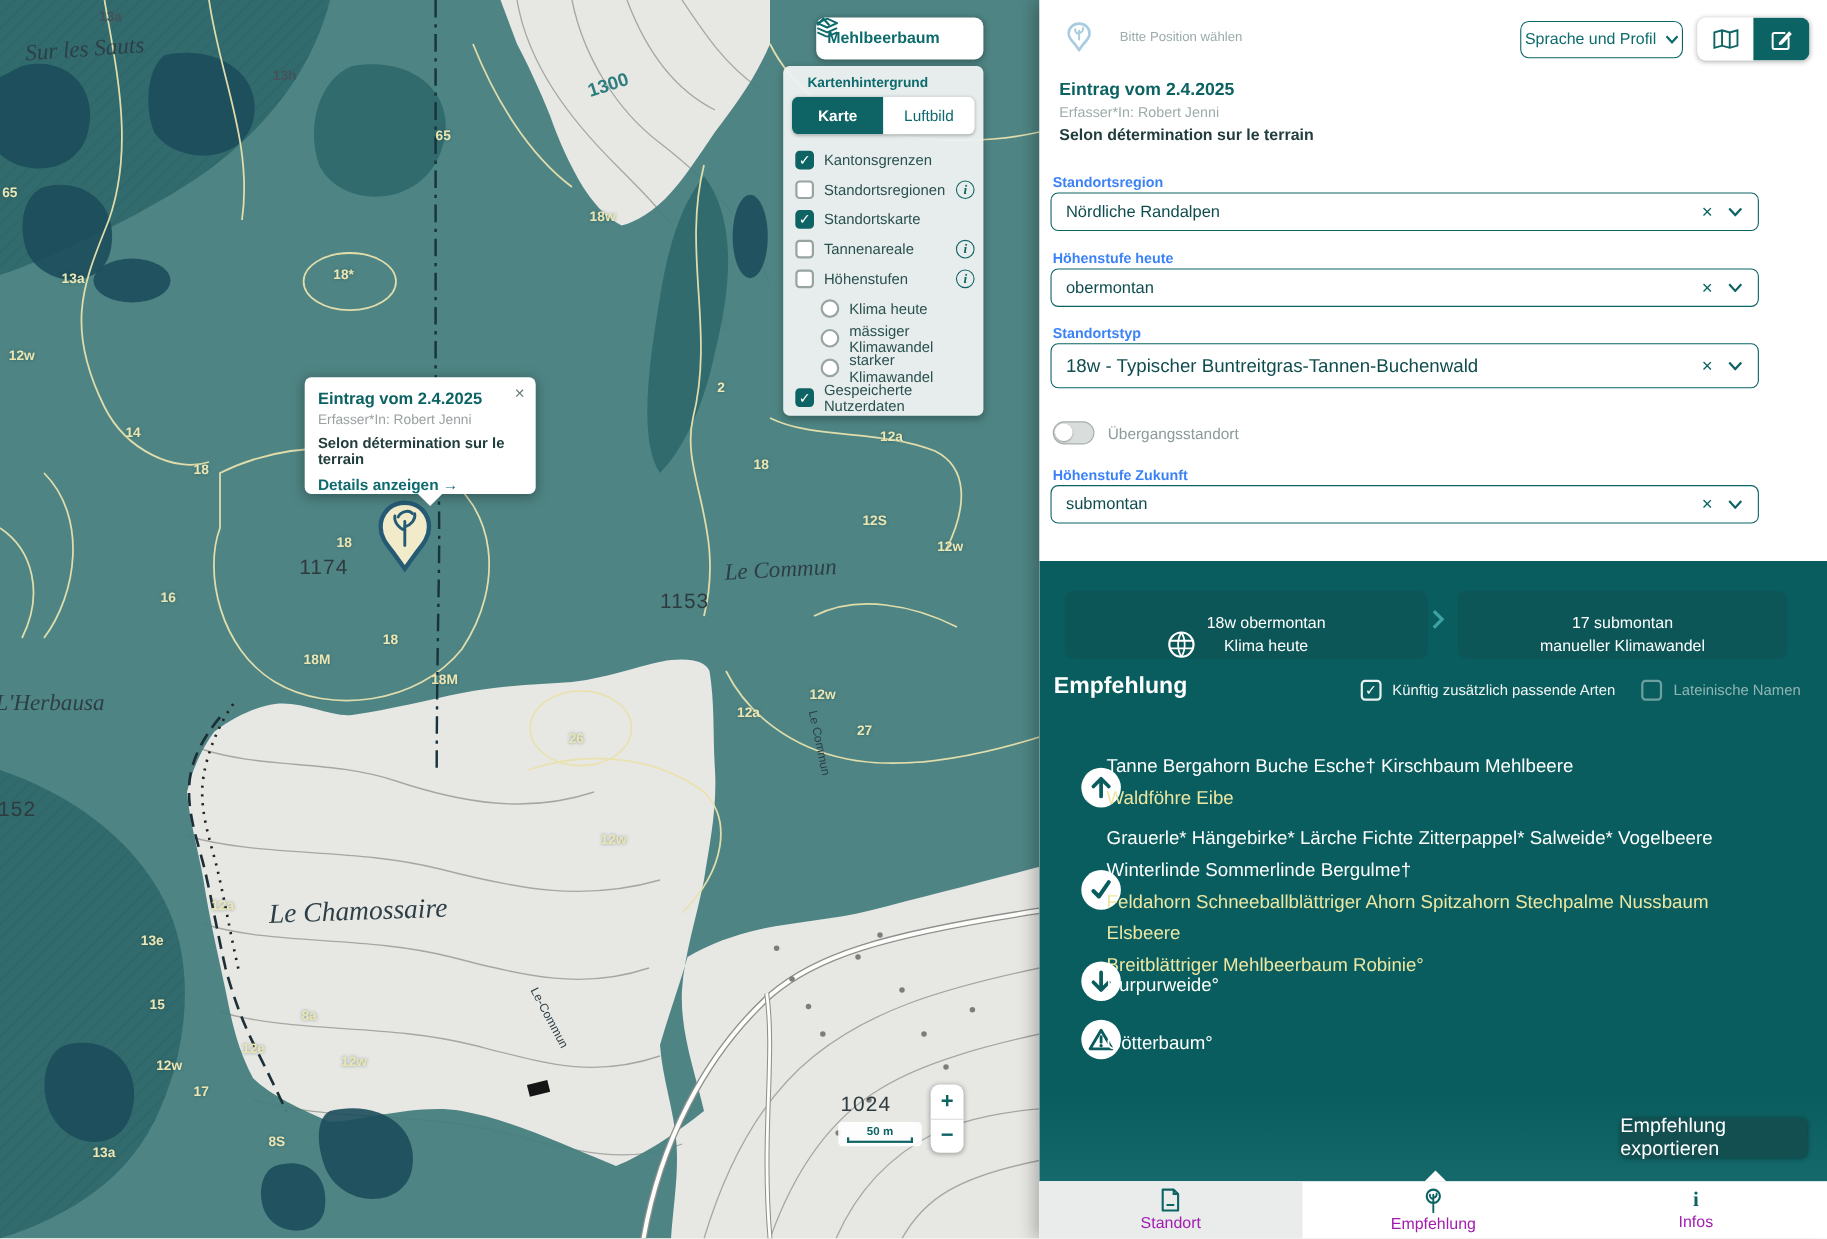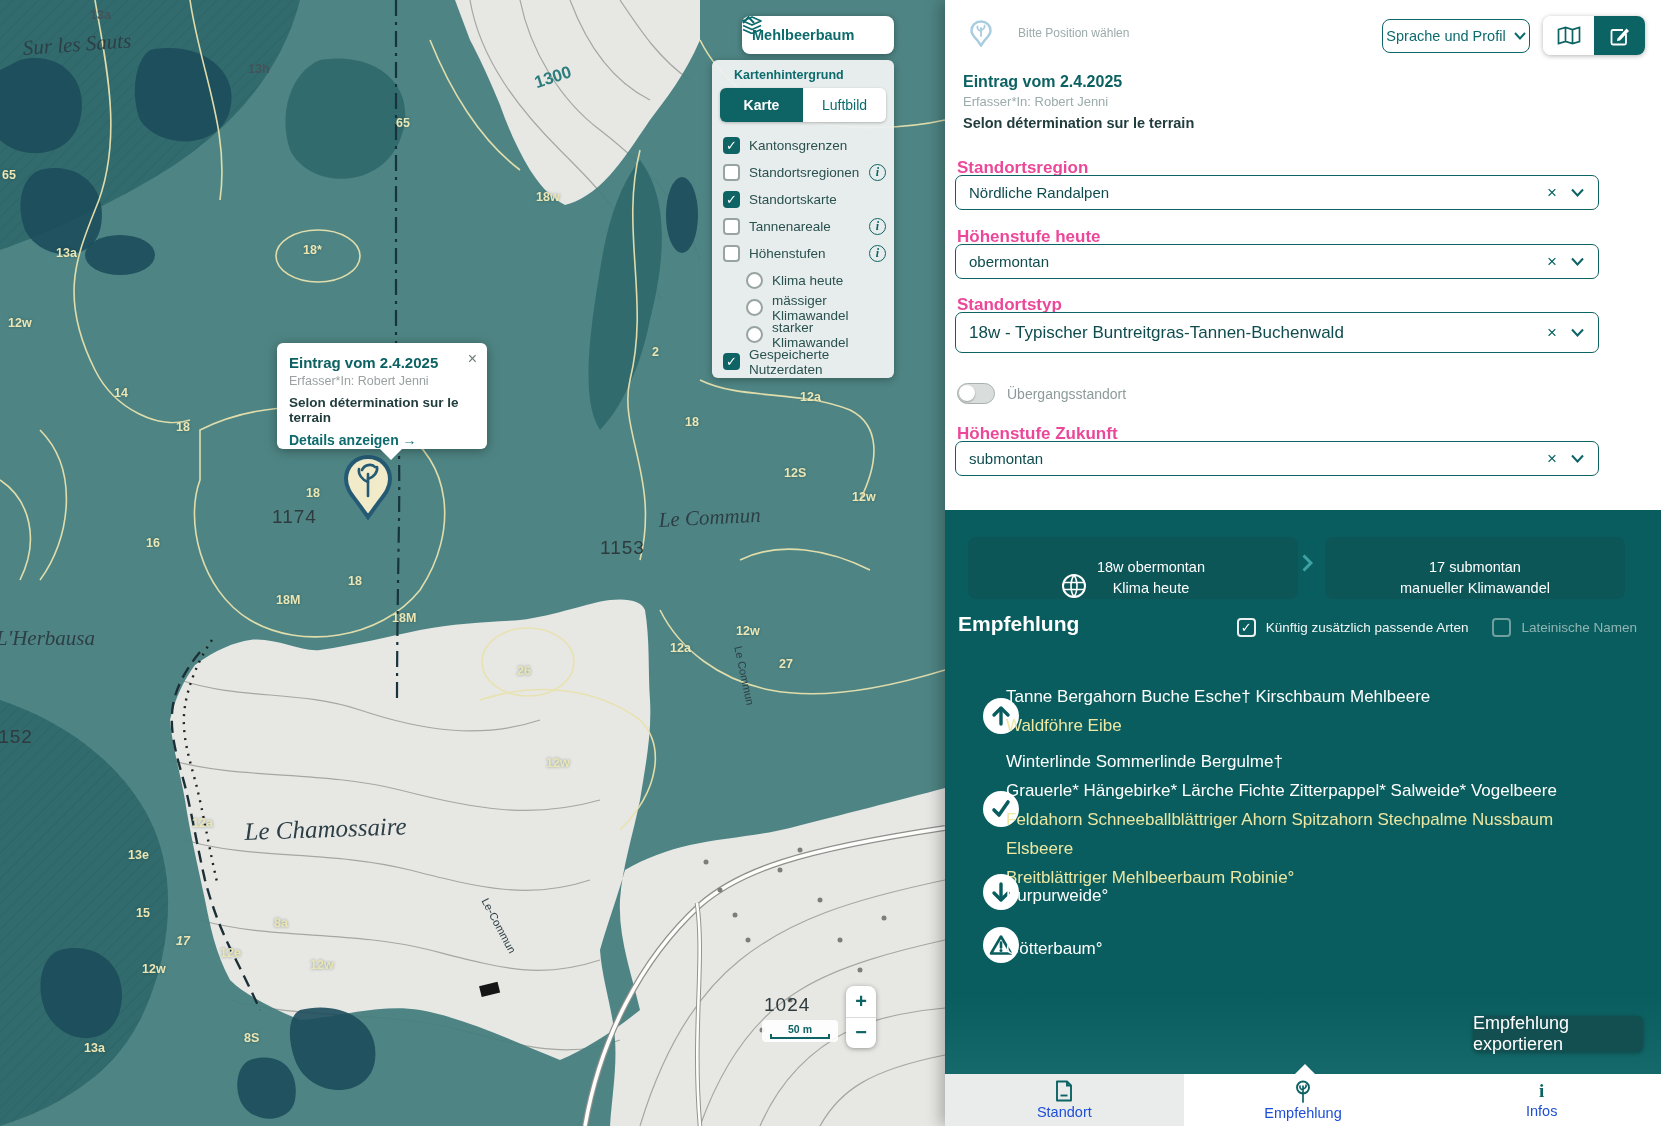--- a/index.html
+++ b/index.html
@@ -70,21 +70,21 @@
   .view-toggle { position:absolute; left:598px; top:16px; width:102px; height:39px; border-radius:8px; overflow:hidden;
     box-shadow:0 1px 5px rgba(0,0,0,.3); display:flex; }
   .view-toggle .cell { flex:1; display:flex; align-items:center; justify-content:center; cursor:pointer; }
   .view-toggle .c-map { background:#fff; }
   .view-toggle .c-edit { background:#0c6364; }
 
   .e-title { position:absolute; left:18px; top:73px; color:#0c6162; font-size:16px; font-weight:bold; }
   .e-auth  { position:absolute; left:18px; top:94px; color:#9cabab; font-size:13px; }
   .e-note  { position:absolute; left:18px; top:115px; color:#223d3d; font-size:14.5px; font-weight:bold; }
 
-  .f-label { position:absolute; left:12px; color:#ec4899; font-size:17px; font-weight:bold; }
+  .f-label { position:absolute; left:12px; color:#3b82f6; font-size:13px; font-weight:bold; }
   .f-box { position:absolute; left:10px; width:644px; border:1.6px solid #0c6364; border-radius:7px; background:#fff;
     display:flex; align-items:center; cursor:text; }
   .f-box .val { flex:1; padding-left:13px; color:#0f4c4e; font-size:15px; }
   .f-box.big .val { font-size:17px; }
   .f-box .clr { color:#0c6364; font-size:17px; padding:0 14px; cursor:pointer; }
   .f-box .chev { padding-right:14px; cursor:pointer; display:flex; }
 
   .toggle-row { position:absolute; left:12px; top:383px; display:flex; align-items:center; gap:12px; cursor:pointer; }
   .tg { width:38px; height:21px; border:1.5px solid #a6b0ae; border-radius:11px; background:#d9dedd; position:relative; }
   .tg::after { content:""; position:absolute; left:1px; top:1px; width:16px; height:16px; background:#fff; border-radius:50%;
@@ -111,21 +111,21 @@
   .rec-icon { width:36px; height:36px; background:#fff; border-radius:50%; flex:none; display:flex; align-items:center; justify-content:center; }
   .rec-text { position:absolute; left:61px; width:582px; font-size:17px; line-height:29px; }
   .rec-text .w { color:#fff; }
   .rec-text .y { color:#ece7a3; }
   .export-btn { position:absolute; left:528px; top:506px; width:170px; height:36px; background:#134f51; border-radius:6px;
     color:#fff; font-size:18px; display:flex; align-items:center; justify-content:center; cursor:pointer; box-shadow:0 1px 4px rgba(0,0,0,.3); }
 
   
   .tabbar { position:absolute; left:0; top:1074px; width:716px; height:52px; display:flex; background:#fff; }
   .tab { flex:1; display:flex; flex-direction:column; align-items:center; justify-content:center; gap:2px; cursor:pointer; }
-  .tab .tl { color:#1d4ed8; font-size:14.5px; }
+  .tab .tl { color:#a21caf; font-size:14.5px; }
   .tab.inactive { background:#e9eceb; }
   .notch { position:absolute; left:350px; top:1064px; border:10px solid transparent; border-bottom-color:#fff; border-top:0; }
   .tab-info-glyph { color:#0c6364; font-family:"Liberation Serif",serif; font-weight:bold; font-size:19px; line-height:20px; }
 </style>
 </head>
 <body>
 
 <div class="stage">
 
   <div class="map">
@@ -270,21 +270,21 @@
         <span class="map-label code" style="left: 779px; top: 657px;">27</span>
         <span class="map-label place" style="left: -4px; top: 626px;">L'Herbausa</span>
         <span class="map-label road" style="left: 744px; top: 645px; transform: rotate(78deg);">Le Commun</span>
         <span class="map-label code" style="left: 546px; top: 756px;">12w</span>
         <span class="map-label elev" style="left: -12px; top: 726px;">1152</span>
         <span class="map-label code" style="left: 192px; top: 816px;">12a</span>
         <span class="map-label place-lg" style="left: 244px; top: 818px; transform: rotate(-2deg);">Le Chamossaire</span>
         <span class="map-label code" style="left: 128px; top: 848px;">13e</span>
         <span class="map-label code" style="left: 274px; top: 916px;">8a</span>
         <span class="map-label code" style="left: 136px; top: 906px;">15</span>
-        <span class="map-label code" style="left: 176px; top: 934px; font-style: italic;">17</span>
+        <span class="map-label code" style="left: 176px; top: 985px;">17</span>
         <span class="map-label code" style="left: 220px; top: 946px;">12e</span>
         <span class="map-label code" style="left: 310px; top: 958px;">12w</span>
         <span class="map-label road" style="left: 490px; top: 896px; transform: rotate(62deg);">Le-Commun</span>
         <span class="map-label elev" style="left: 764px; top: 994px;">1024</span>
         <span class="map-label code" style="left: 244px; top: 1031px;">8S</span>
         <span class="map-label code" style="left: 84px; top: 1041px;">13a</span>
         <span class="map-label code" style="left: 142px; top: 962px;">12w</span>
       </div>
 
     <div class="layers-btn">
@@ -498,22 +498,22 @@
       </div>
 
       <div class="rec-item" style="top:281px">
         <span class="rec-icon">
           <svg width="22" height="22" viewBox="0 0 22 22">
               <polyline points="4,12 9,17 18,4" fill="none" stroke="#0a5d5e" stroke-width="3.6" stroke-linecap="round" stroke-linejoin="round"></polyline>
             </svg>
         </span>
       </div>
       <div class="rec-text" style="top:237px">
+        <div class="w">Grauerle* Hängebirke* Lärche Fichte Zitterpappel* Salweide* Vogelbeere</div>
         <div class="w">Winterlinde Sommerlinde Bergulme†</div>
-        <div class="w">Grauerle* Hängebirke* Lärche Fichte Zitterpappel* Salweide* Vogelbeere</div>
         <div class="y">Feldahorn Schneeballblättriger Ahorn Spitzahorn Stechpalme Nussbaum Elsbeere</div>
         <div class="y">Breitblättriger Mehlbeerbaum Robinie°</div>
       </div>
 
       <div class="rec-item" style="top:364px">
         <span class="rec-icon">
           <svg width="22" height="22" viewBox="0 0 22 22">
               <g stroke="#0a5d5e" stroke-width="3.4" fill="none" stroke-linecap="round" stroke-linejoin="round">
             <path d="M11,3 L11,18"></path>
                 <polyline points="4,12 11,19 18,12"></polyline>

